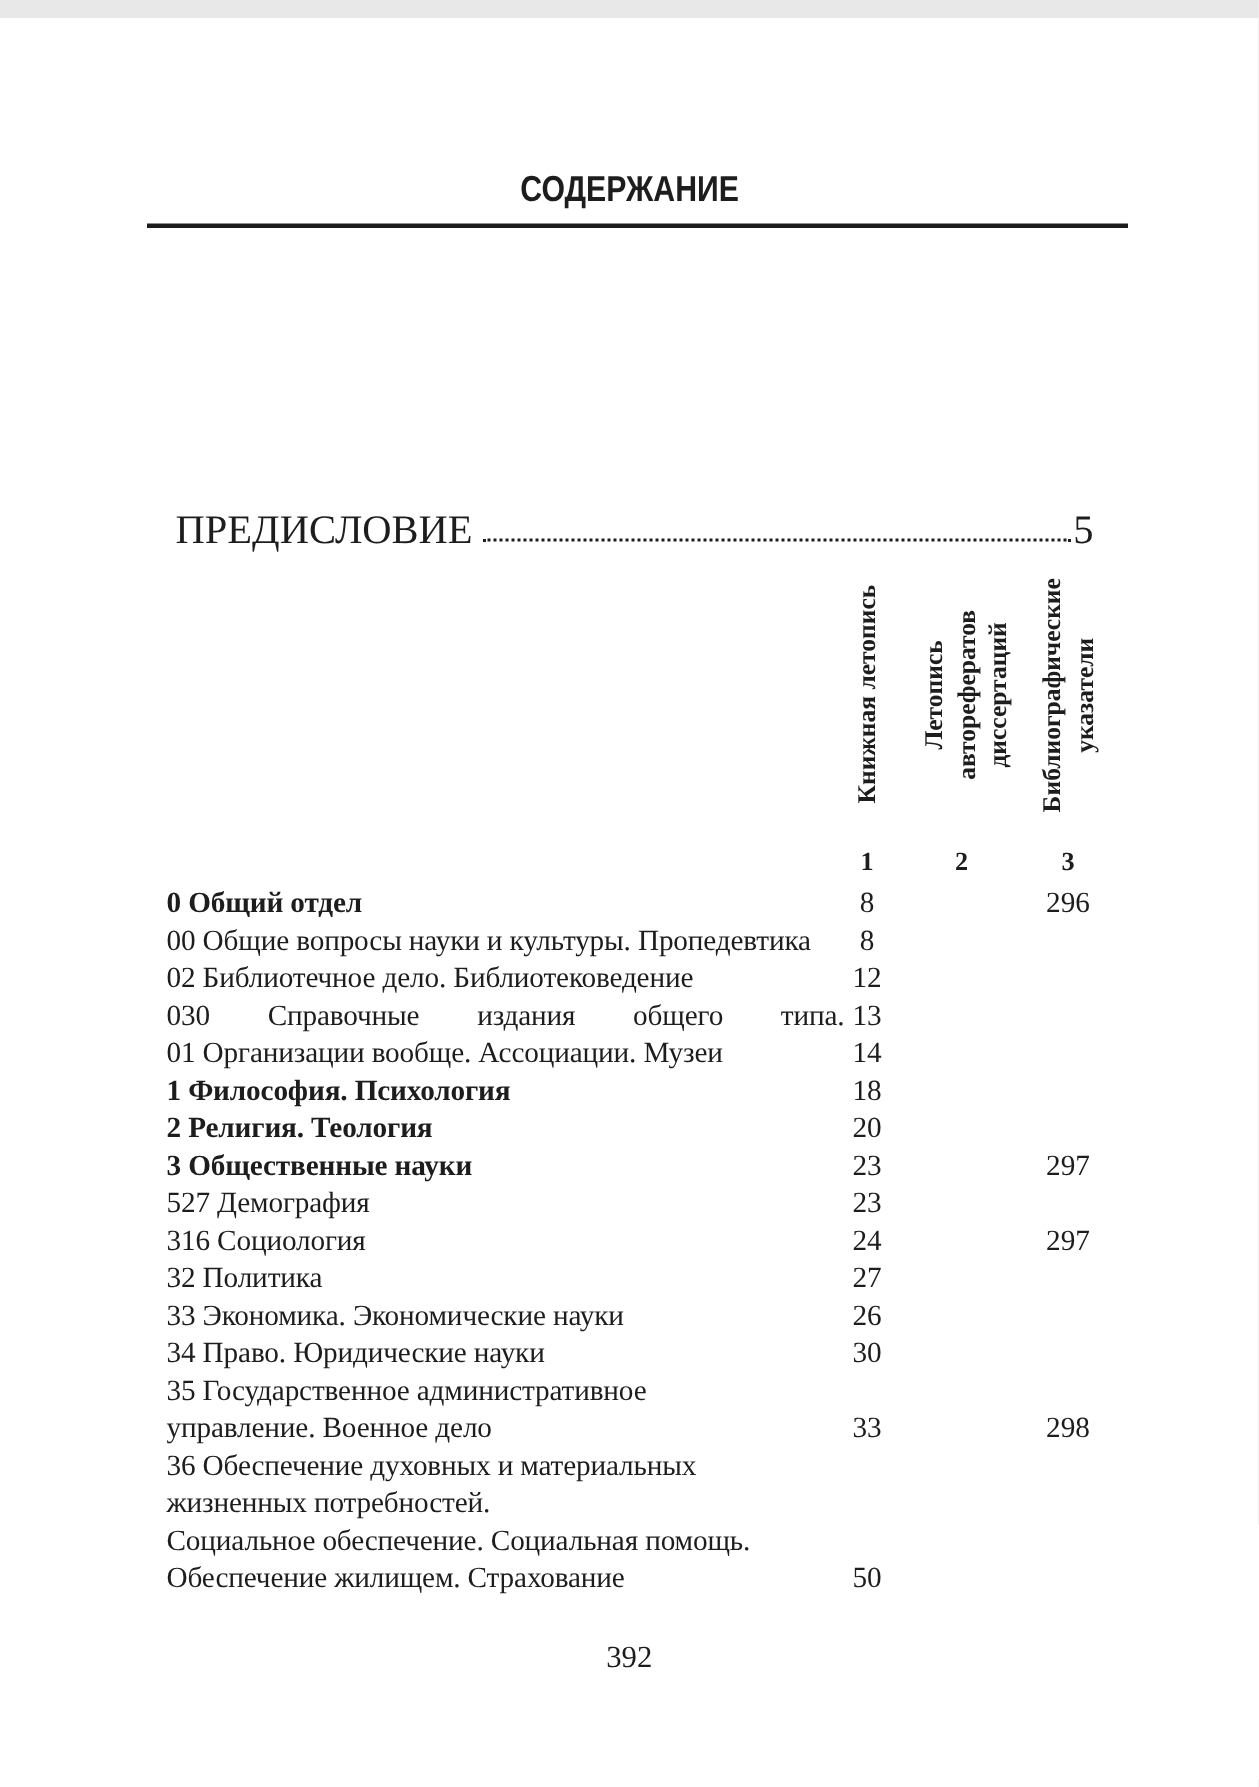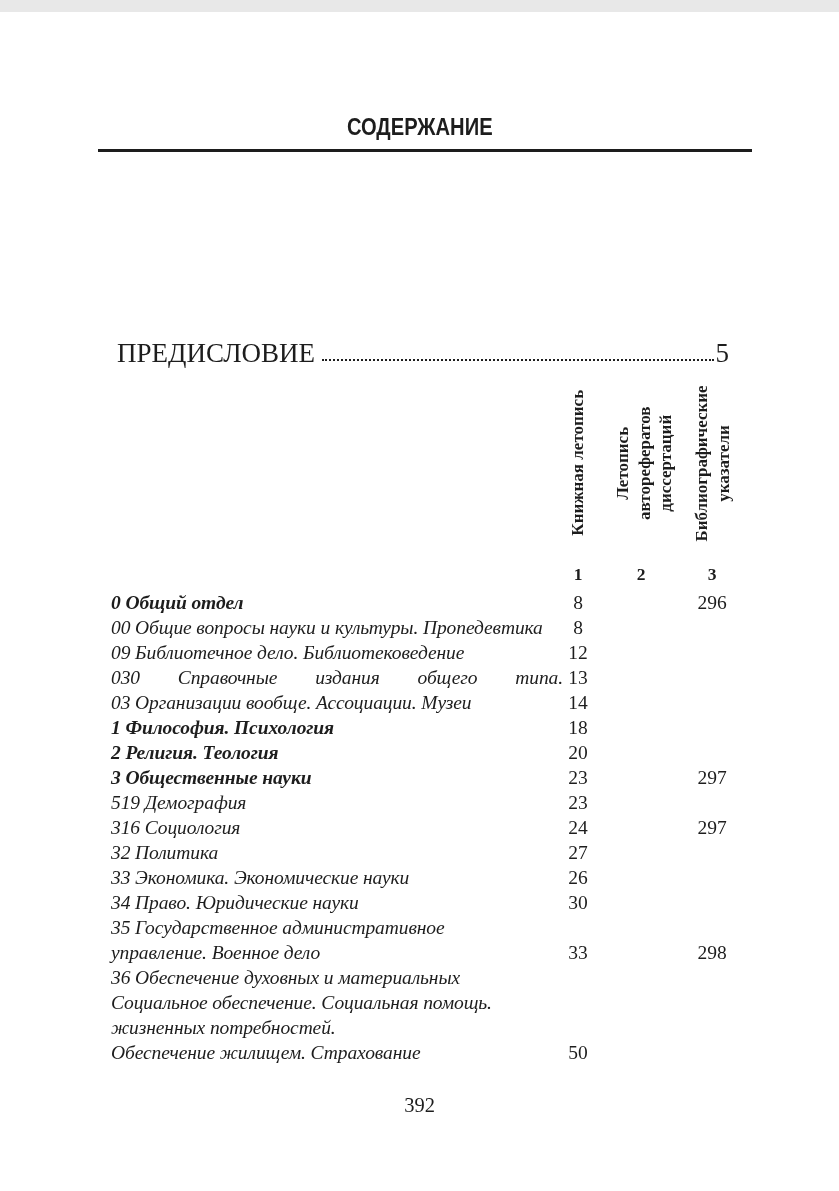--- a/index.html
+++ b/index.html
@@ -72,21 +72,20 @@
     align-items:end;
   }
   .numrow{font-weight:700;font-size:17.5px;line-height:24px;margin-bottom:4px;}
   .numrow .n{text-align:center;}
   .n1{grid-column:2;} .n2{grid-column:4;} .n3{grid-column:6;}
   .row .t{grid-column:1;}
   .line{
     white-space:nowrap;
     font-size:19.5px;line-height:25px;
     letter-spacing:-0.1px;
-    font-style:italic;
   }
   .line.just{
     white-space:normal;
     text-align:justify;
     text-align-last:justify;
   }
   .row.bold .line{font-weight:700;}
   .v{
     text-align:center;
     font-size:19.5px;line-height:25px;
@@ -144,33 +143,33 @@
           <div class="v v3">296</div>
         </div>
         <div class="grid row">
           <div class="t">
             <div class="line">00 Общие вопросы науки и культуры. Пропедевтика</div>
           </div>
           <div class="v v1">8</div>
         </div>
         <div class="grid row">
           <div class="t">
-            <div class="line">09 Библиотечное дело. Библиотековедение</div>
+            <div class="line">02 Библиотечное дело. Библиотековедение</div>
           </div>
           <div class="v v1">12</div>
         </div>
         <div class="grid row">
           <div class="t">
             <div class="line just">030 Справочные издания общего типа.</div>
           </div>
           <div class="v v1">13</div>
         </div>
         <div class="grid row">
           <div class="t">
-            <div class="line">03 Организации вообще. Ассоциации. Музеи</div>
+            <div class="line">01 Организации вообще. Ассоциации. Музеи</div>
           </div>
           <div class="v v1">14</div>
         </div>
         <div class="grid row bold">
           <div class="t">
             <div class="line">1 Философия. Психология</div>
           </div>
           <div class="v v1">18</div>
         </div>
         <div class="grid row bold">
@@ -181,21 +180,21 @@
         </div>
         <div class="grid row bold">
           <div class="t">
             <div class="line">3 Общественные науки</div>
           </div>
           <div class="v v1">23</div>
           <div class="v v3">297</div>
         </div>
         <div class="grid row">
           <div class="t">
-            <div class="line">519 Демография</div>
+            <div class="line">527 Демография</div>
           </div>
           <div class="v v1">23</div>
         </div>
         <div class="grid row">
           <div class="t">
             <div class="line">316 Социология</div>
           </div>
           <div class="v v1">24</div>
           <div class="v v3">297</div>
         </div>
@@ -221,22 +220,22 @@
           <div class="t">
             <div class="line">35 Государственное административное</div>
             <div class="line">управление. Военное дело</div>
           </div>
           <div class="v v1">33</div>
           <div class="v v3">298</div>
         </div>
         <div class="grid row">
           <div class="t">
             <div class="line">36 Обеспечение духовных и материальных</div>
+            <div class="line">жизненных потребностей.</div>
             <div class="line">Социальное обеспечение. Социальная помощь.</div>
-            <div class="line">жизненных потребностей.</div>
             <div class="line">Обеспечение жилищем. Страхование</div>
           </div>
           <div class="v v1">50</div>
         </div>
       </div>
   </div>
 
   <div class="folio">392</div>
 
 </div>

